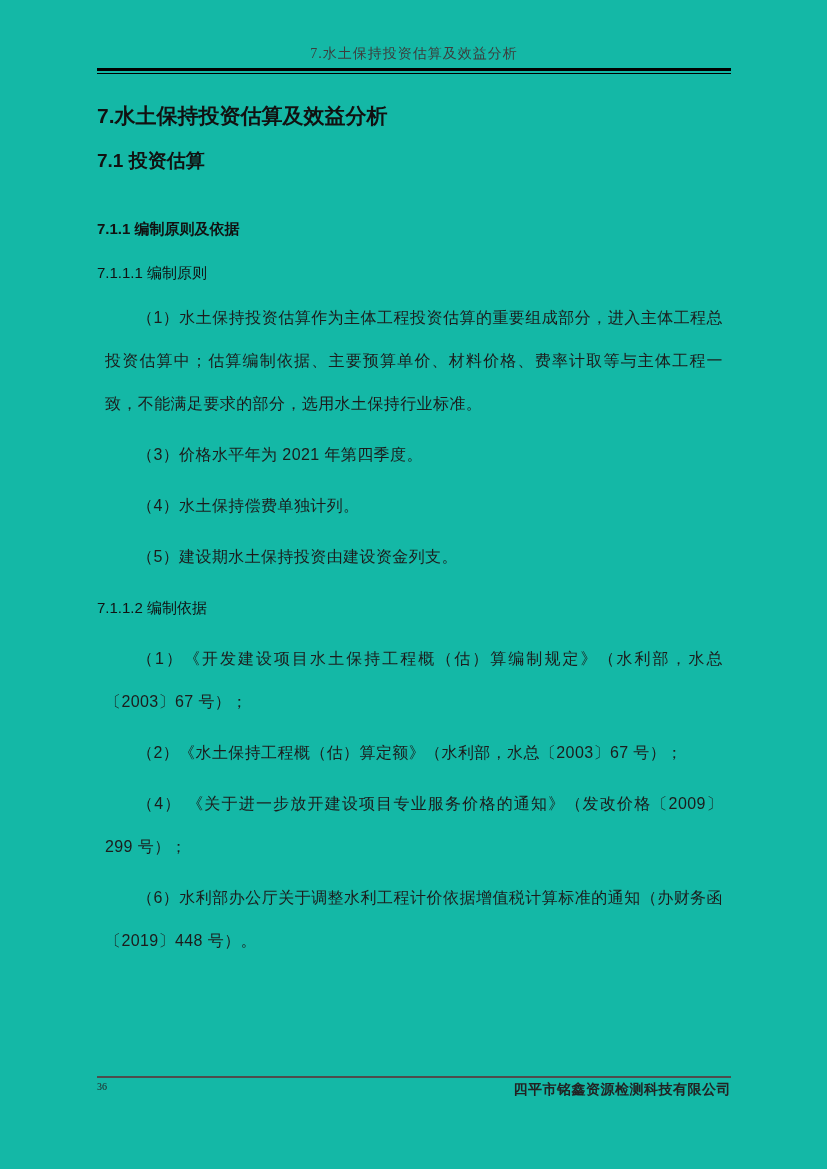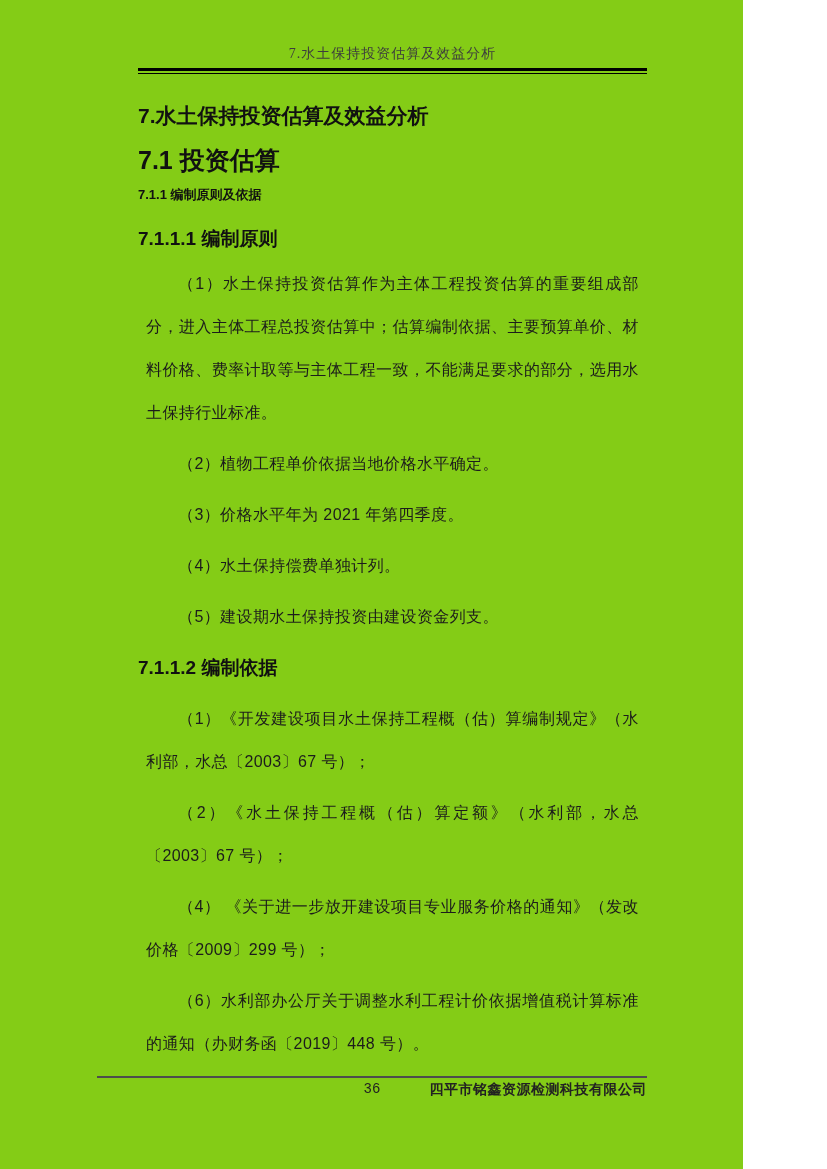--- a/index.html
+++ b/index.html
@@ -2,28 +2,27 @@
 <html><head>
 <meta charset="utf-8">
 <style>
   html, body {
     margin: 0;
     padding: 0;
     background: #ffffff;
   }
   .page {
     position: relative;
-    width: 743px;
+    width: 827px;
     height: 1169px;
-    background: #84cc16;
+    background: #14b8a6;
     overflow: hidden;
     font-family: "Liberation Sans", sans-serif;
     color: #1c1c1c;
     box-sizing: border-box;
-    padding-left: 41px;
   }
   .content {
     padding: 0 96px 0 97px;
   }
   
   .running-title {
     padding-top: 45px;
     text-align: center;
     font-family: "Liberation Serif", serif;
     font-size: 14px;
@@ -38,36 +37,36 @@
   
   h1.chapter {
     margin: 30px 0 0 0;
     font-size: 21px;
     font-weight: bold;
     line-height: 24px;
     color: #111;
   }
   h2.section {
     margin: 21px 0 0 0;
-    font-size: 25px;
+    font-size: 19px;
     font-weight: bold;
     line-height: 23px;
     color: #111;
   }
   h3.subsection {
-    margin: 14px 0 0 0;
-    font-size: 13px;
+    margin: 48px 0 0 0;
+    font-size: 15px;
     font-weight: bold;
     line-height: 18px;
     color: #111;
   }
   h4.subsubsection {
     margin: 26px 0 0 0;
-    font-size: 19px;
-    font-weight: bold;
+    font-size: 15px;
+    font-weight: normal;
     line-height: 18px;
     color: #111;
   }
   h4.subsubsection.inflow {
     margin: 0;
     line-height: 43px;
   }
   
   .paras { margin-top: 14px; }
   .paras2 { margin-top: 0; }
@@ -87,23 +86,22 @@
     right: 96px;
     top: 1076px;
   }
   .footer-rule { height: 2px; background: #4d4d4d; }
   .footer-row {
     position: relative;
     margin-top: 3px;
     height: 20px;
   }
   .page-number {
-    text-align: center;
-    font-family: Liberation Mono, monospace;
-    font-size: 14px;
+    font-family: Liberation Serif, serif;
+    font-size: 10px;
     color: #222;
   }
   .company {
     position: absolute;
     right: 0;
     top: 0;
     font-size: 14px;
     font-weight: bold;
     letter-spacing: 0.5px;
     color: #222;
@@ -127,21 +125,20 @@
     <h1 class="chapter">7.水土保持投资估算及效益分析</h1>
 
     <h2 class="section">7.1 投资估算</h2>
 
     <h3 class="subsection">7.1.1 编制原则及依据</h3>
 
     <h4 class="subsubsection">7.1.1.1 编制原则</h4>
 
     <div class="paras">
       <p>（1）水土保持投资估算作为主体工程投资估算的重要组成部分，进入主体工程总投资估算中；估算编制依据、主要预算单价、材料价格、费率计取等与主体工程一致，不能满足要求的部分，选用水土保持行业标准。</p>
-      <p>（2）植物工程单价依据当地价格水平确定。</p>
       <p>（3）价格水平年为 2021 年第四季度。</p>
       <p>（4）水土保持偿费单独计列。</p>
       <p>（5）建设期水土保持投资由建设资金列支。</p>
     </div>
 
     <h4 class="subsubsection inflow">7.1.1.2 编制依据</h4>
 
     <div class="paras paras2">
       <p>（1）《开发建设项目水土保持工程概（估）算编制规定》（水利部，水总〔2003〕67 号）；</p>
       <p>（2）《水土保持工程概（估）算定额》（水利部，水总〔2003〕67 号）；</p>

